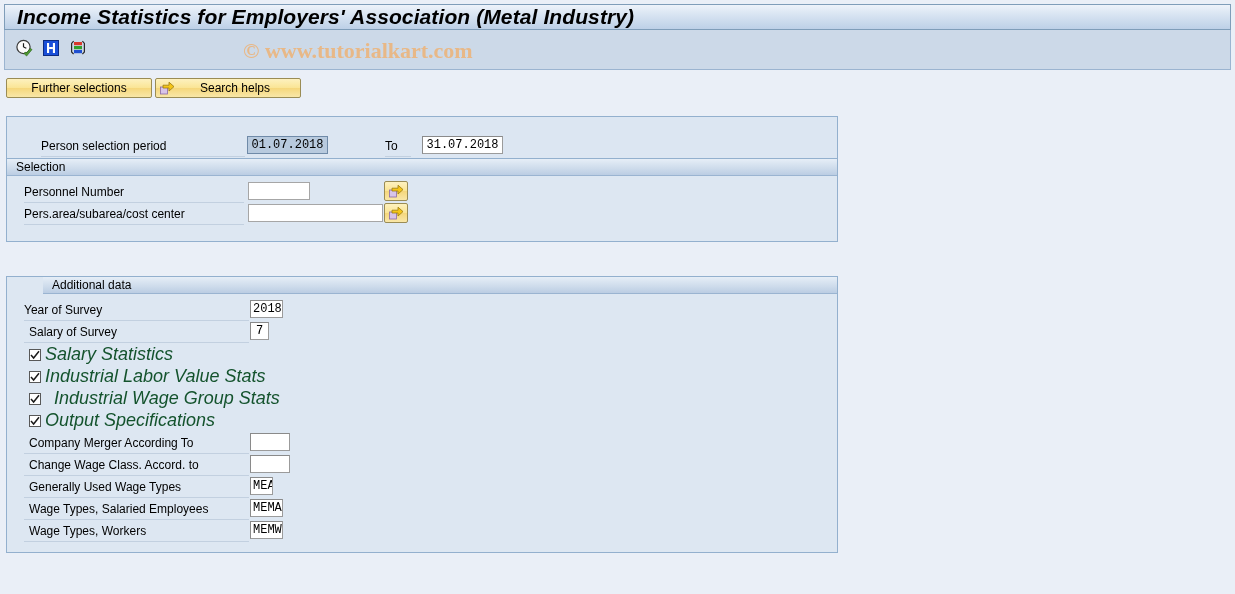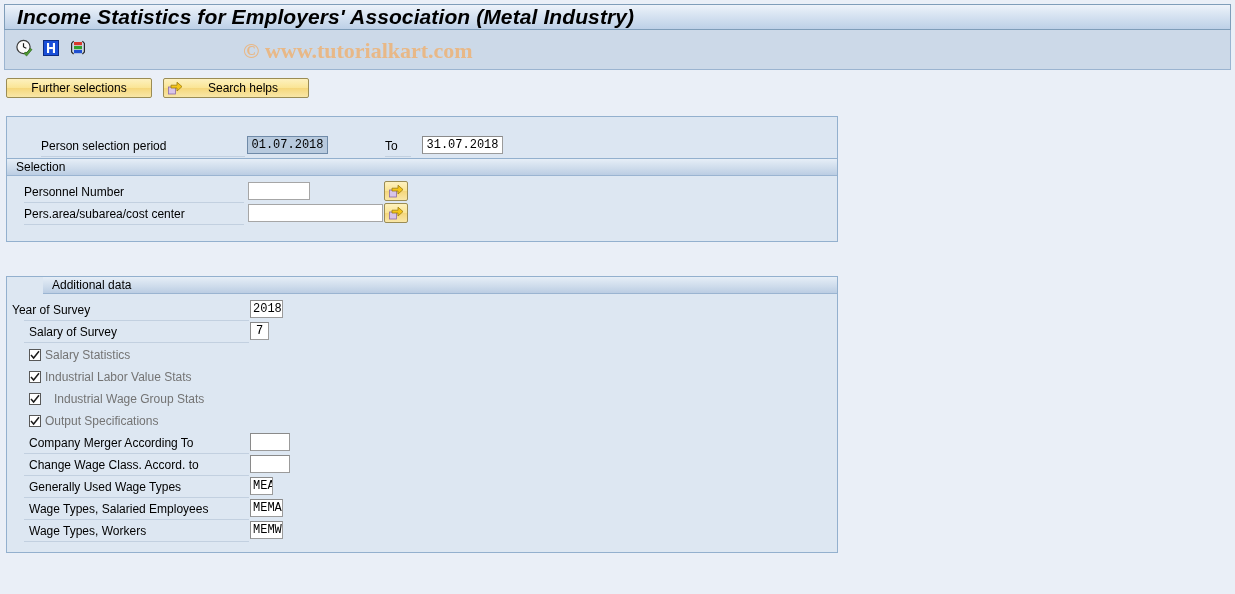--- a/index.html
+++ b/index.html
@@ -78,21 +78,21 @@
     white-space: nowrap;
     pointer-events: none;
   }
 
   
   .btnrow {
     position: absolute;
     left: 6px;
     top: 78px;
     display: flex;
-    gap: 11px;
+    gap: 3px;
   }
   .sapbtn {
     height: 20px;
     box-sizing: border-box;
     border: 1px solid #9a8c55;
     border-radius: 2px;
     background: linear-gradient(to bottom, #fdf1bf 0%, #fae596 48%, #f5d77c 52%, #f9e7a8 100%);
     font-family: "Liberation Sans", sans-serif;
     font-size: 12px;
     color: #000;
@@ -195,21 +195,21 @@
   .cbox {
     width: 12px;
     height: 12px;
     box-sizing: border-box;
     border: 1px solid #585858;
     background: #ffffff;
     position: relative;
     flex: none;
   }
   .cbox svg { position: absolute; left: 0; top: 0; }
-  .cblabel { font-size: 12px; color: #737373; white-space: nowrap; }
+  .cblabel { font-size: 18px; color: #14532d; white-space: nowrap; font-style: italic; }
 
   .mbtn {
     position: absolute;
     width: 24px;
     height: 20px;
     box-sizing: border-box;
     border: 1px solid #9a8c55;
     border-radius: 2px;
     background: linear-gradient(to bottom, #fdf1bf 0%, #fae596 48%, #f5d77c 52%, #f9e7a8 100%);
     display: flex;
@@ -305,21 +305,21 @@
     <svg class="arrow-icon" viewBox="0 0 15 14">
       <rect x="0.5" y="6" width="7" height="7" fill="#d8c4e8" stroke="#8a6aa8" stroke-width="0.8"></rect>
       <path d="M3 4.2 L9 4.2 L9 1.2 L14 5.6 L9 10 L9 7 L3 7 Z" fill="#f5c518" stroke="#9a7b10" stroke-width="0.8"></path>
     </svg>
   </div>
 </div>
 
 <div class="panel" id="additional-panel">
   <div class="panel-header">Additional data</div>
 
-  <div class="row" style="left:5px; top:24px;">
+  <div class="row" style="left:17px; top:24px;">
     <span class="lbl">Year of Survey</span>
   </div>
   <div class="uline" style="left:17px; top:43px; width:225px;"></div>
   <div class="fld" style="position:absolute; left:243px; top:23px; width:33px; text-align:center;">2018</div>
 
   <div class="row" style="left:22px; top:46px;">
     <span class="lbl">Salary of Survey</span>
   </div>
   <div class="uline" style="left:17px; top:65px; width:225px;"></div>
   <div class="fld" style="position:absolute; left:243px; top:45px; width:19px; text-align:center;">7</div>

